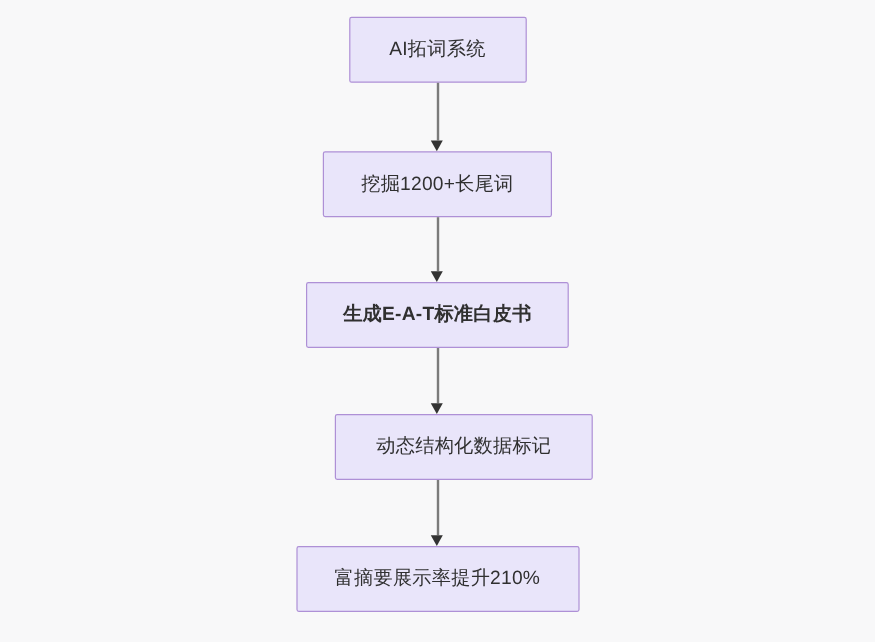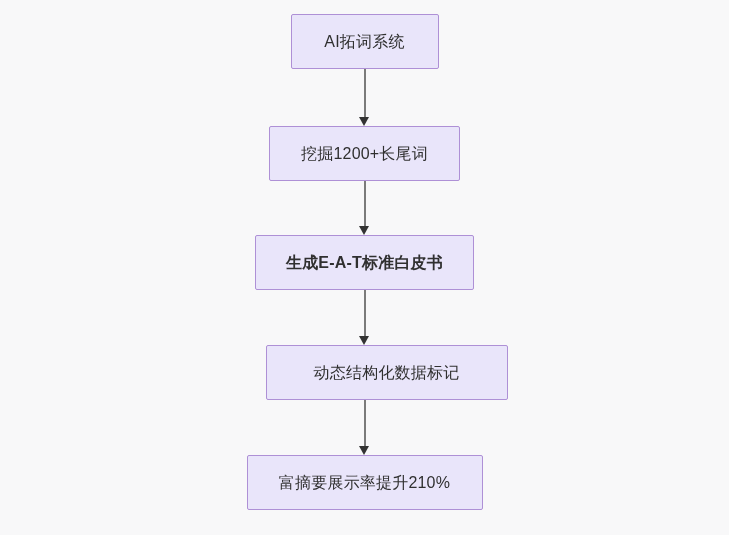--- a/index.html
+++ b/index.html
@@ -51,21 +51,21 @@
     line-height: 1;
     letter-spacing: 0.2px;
     white-space: nowrap;
     font-family: "Liberation Sans", "DejaVu Sans", sans-serif;
   }
 
   
   .node-w1 { width: 148px; align-items: center; }
   .node-w2 { width: 191px; }
   .node-w3 { width: 219px; font-weight: bold; }
-  .node-w4 { width: 242px; margin-left: 44px; }
+  .node-w4 { width: 215px; margin-left: 44px; }
   .node-w5 { width: 236px; }
 
   
   .connector {
     position: relative;
     width: 14px;
     flex: 0 0 auto;
     display: block;
   }
   .connector .shaft {

